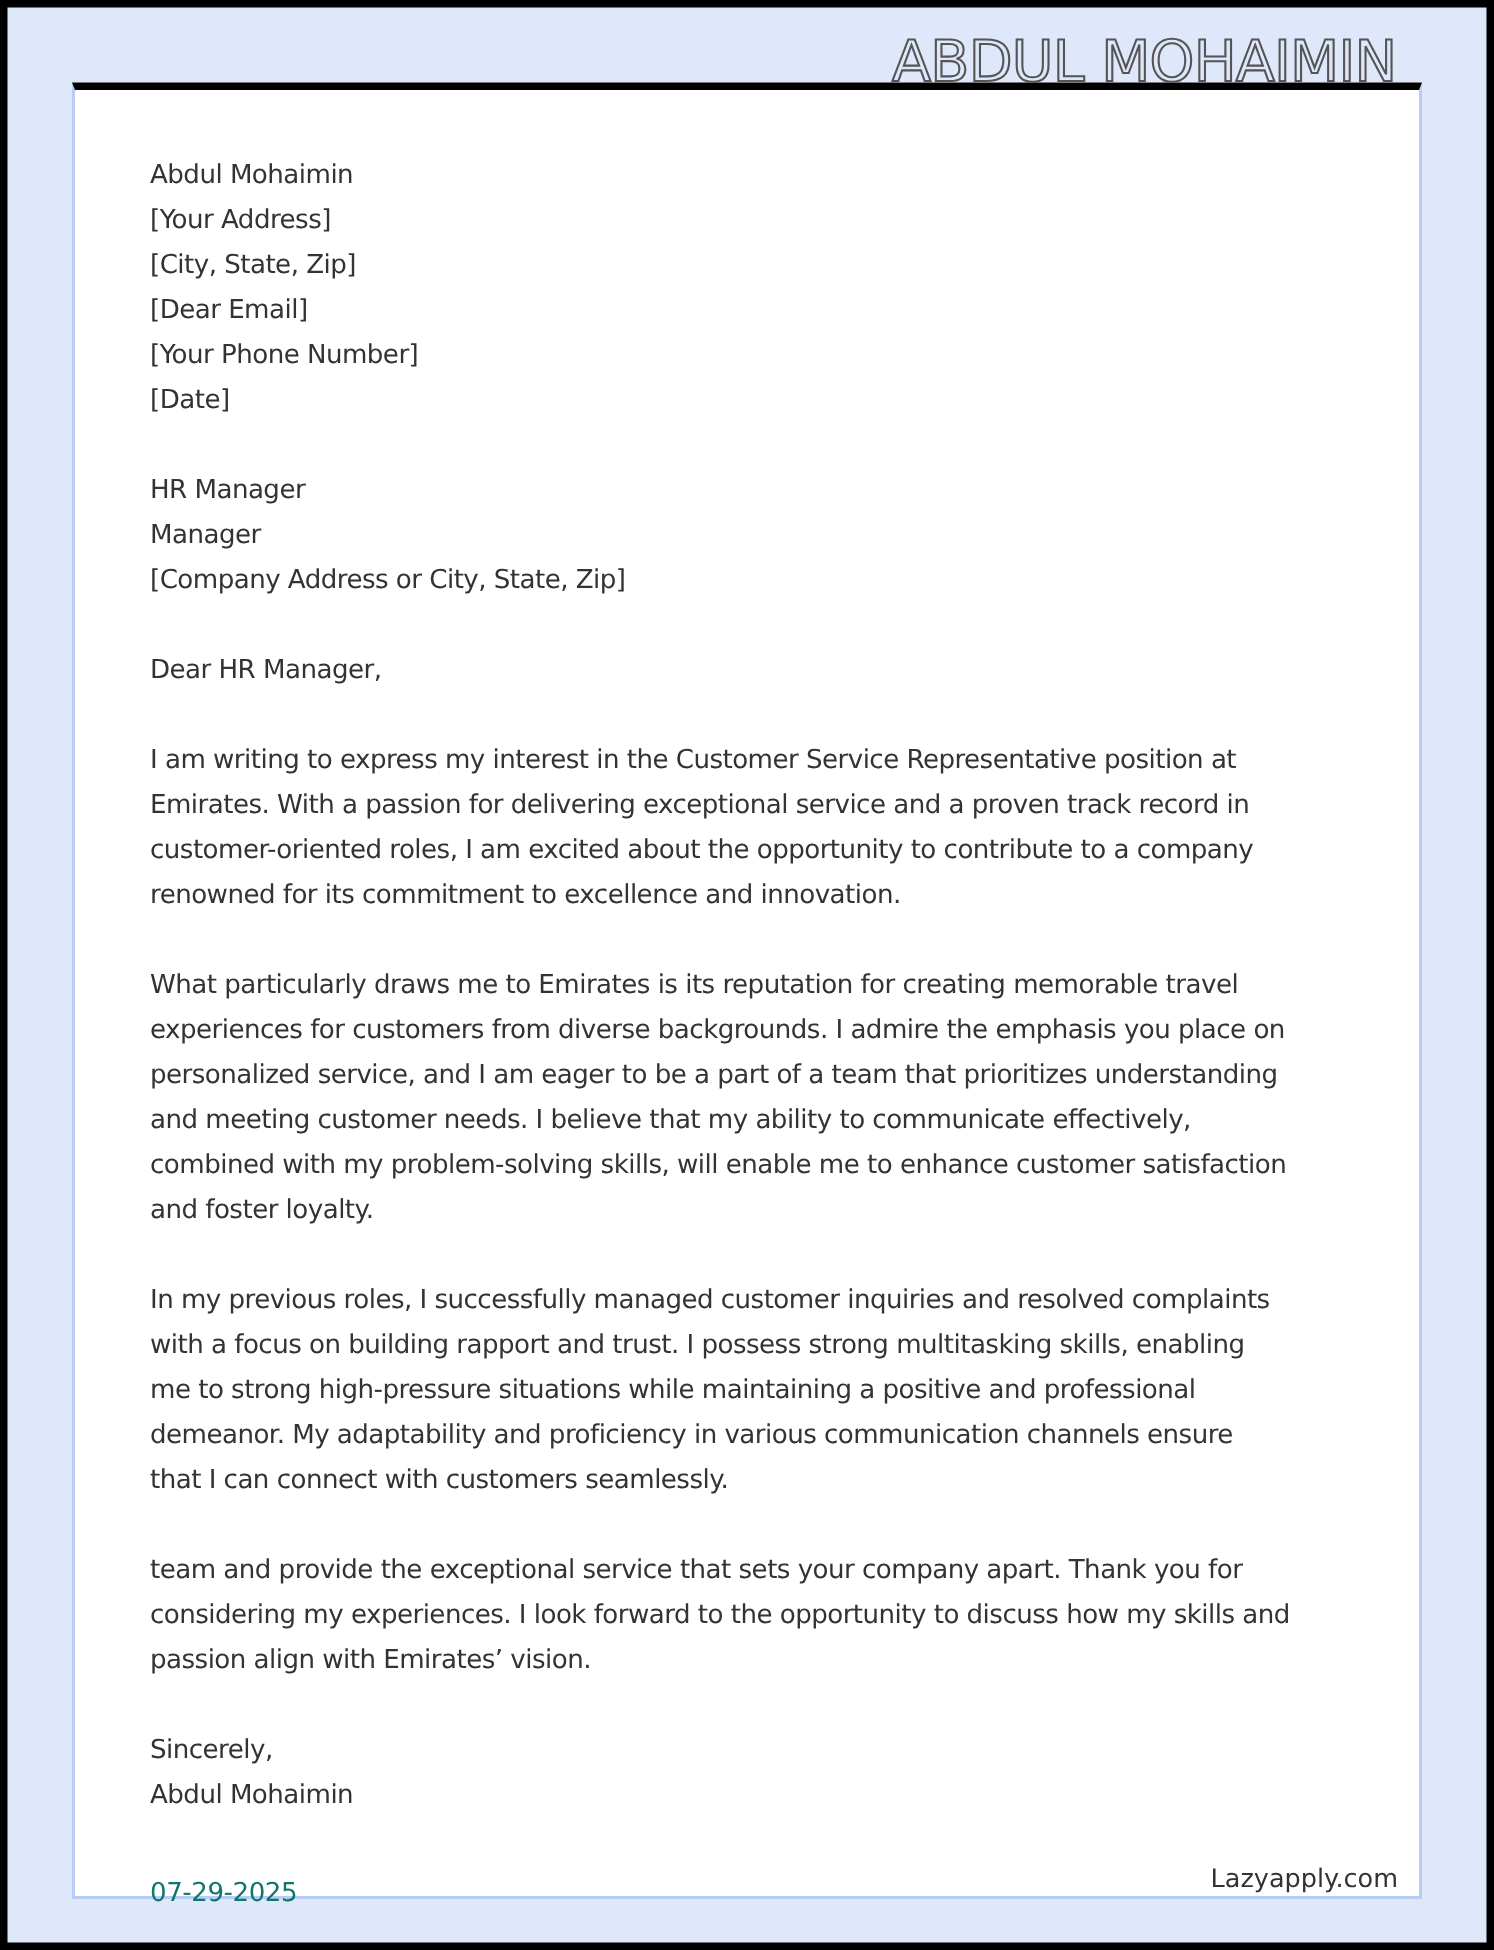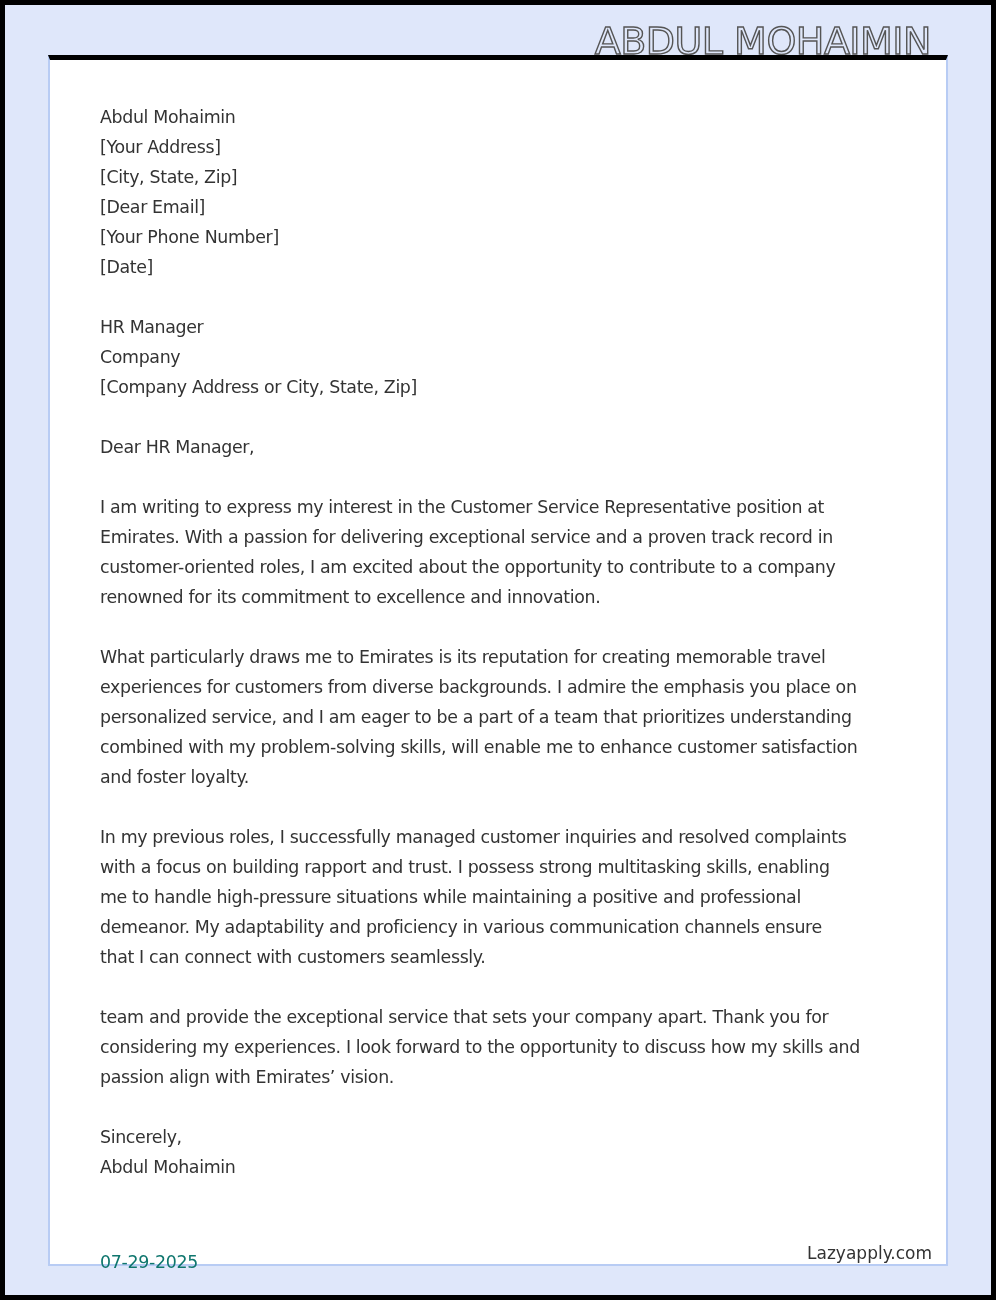--- a/index.html
+++ b/index.html
@@ -70,48 +70,49 @@
       <span class="line">Abdul Mohaimin</span>
       <span class="line">[Your Address]</span>
       <span class="line">[City, State, Zip]</span>
       <span class="line">[Dear Email]</span>
       <span class="line">[Your Phone Number]</span>
       <span class="line">[Date]</span>
     </div>
     <span class="gap"></span>
     <div>
       <span class="line">HR Manager</span>
-      <span class="line">Company</span>
+      <span class="line">Manager</span>
       <span class="line">[Company Address or City, State, Zip]</span>
     </div>
     <span class="gap"></span>
     <span class="line">Dear HR Manager,</span>
     <span class="gap"></span>
 
     <div>
       <span class="line">I am writing to express my interest in the Customer Service Representative position at</span>
       <span class="line">Emirates. With a passion for delivering exceptional service and a proven track record in</span>
       <span class="line">customer-oriented roles, I am excited about the opportunity to contribute to a company</span>
       <span class="line">renowned for its commitment to excellence and innovation.</span>
     </div>
     <span class="gap"></span>
 
     <div>
       <span class="line">What particularly draws me to Emirates is its reputation for creating memorable travel</span>
       <span class="line">experiences for customers from diverse backgrounds. I admire the emphasis you place on</span>
       <span class="line">personalized service, and I am eager to be a part of a team that prioritizes understanding</span>
+      <span class="line">and meeting customer needs. I believe that my ability to communicate effectively,</span>
       <span class="line">combined with my problem-solving skills, will enable me to enhance customer satisfaction</span>
       <span class="line">and foster loyalty.</span>
     </div>
     <span class="gap"></span>
 
     <div>
       <span class="line">In my previous roles, I successfully managed customer inquiries and resolved complaints</span>
       <span class="line">with a focus on building rapport and trust. I possess strong multitasking skills, enabling</span>
-      <span class="line">me to handle high-pressure situations while maintaining a positive and professional</span>
+      <span class="line">me to strong high-pressure situations while maintaining a positive and professional</span>
       <span class="line">demeanor. My adaptability and proficiency in various communication channels ensure</span>
       <span class="line">that I can connect with customers seamlessly.</span>
     </div>
     <span class="gap"></span>
 
     <div>
       <span class="line">team and provide the exceptional service that sets your company apart. Thank you for</span>
       <span class="line">considering my experiences. I look forward to the opportunity to discuss how my skills and</span>
       <span class="line">passion align with Emirates’ vision.</span>
     </div>

